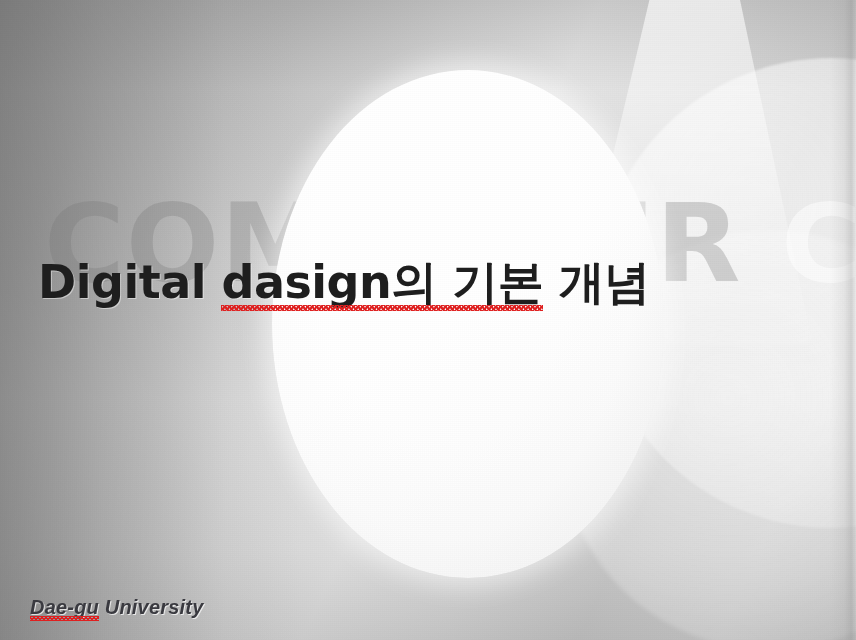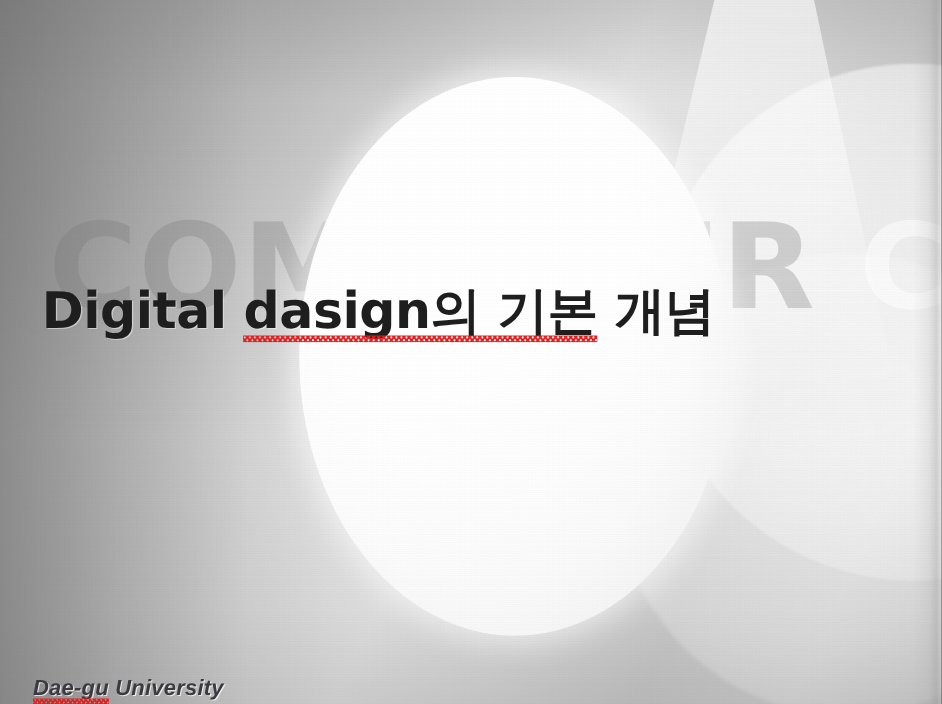--- a/index.html
+++ b/index.html
@@ -200,21 +200,21 @@
     background-size: 4.6px 6px, 4.6px 6px;
     background-position: 0 0, 2.3px 0;
     background-repeat: repeat-x, repeat-x;
   }
 
   
   .footer {
     position: absolute;
     left: 0;
     right: 0;
-    bottom: 0;
+    bottom: 19px;
     height: 44px;
     padding-left: 12px;
   }
   .footer-item {
     position: absolute;
     bottom: 2px;
     font-family: "Liberation Sans", "DejaVu Sans", sans-serif;
     font-weight: 700;
     font-style: italic;
     font-size: 20px;

